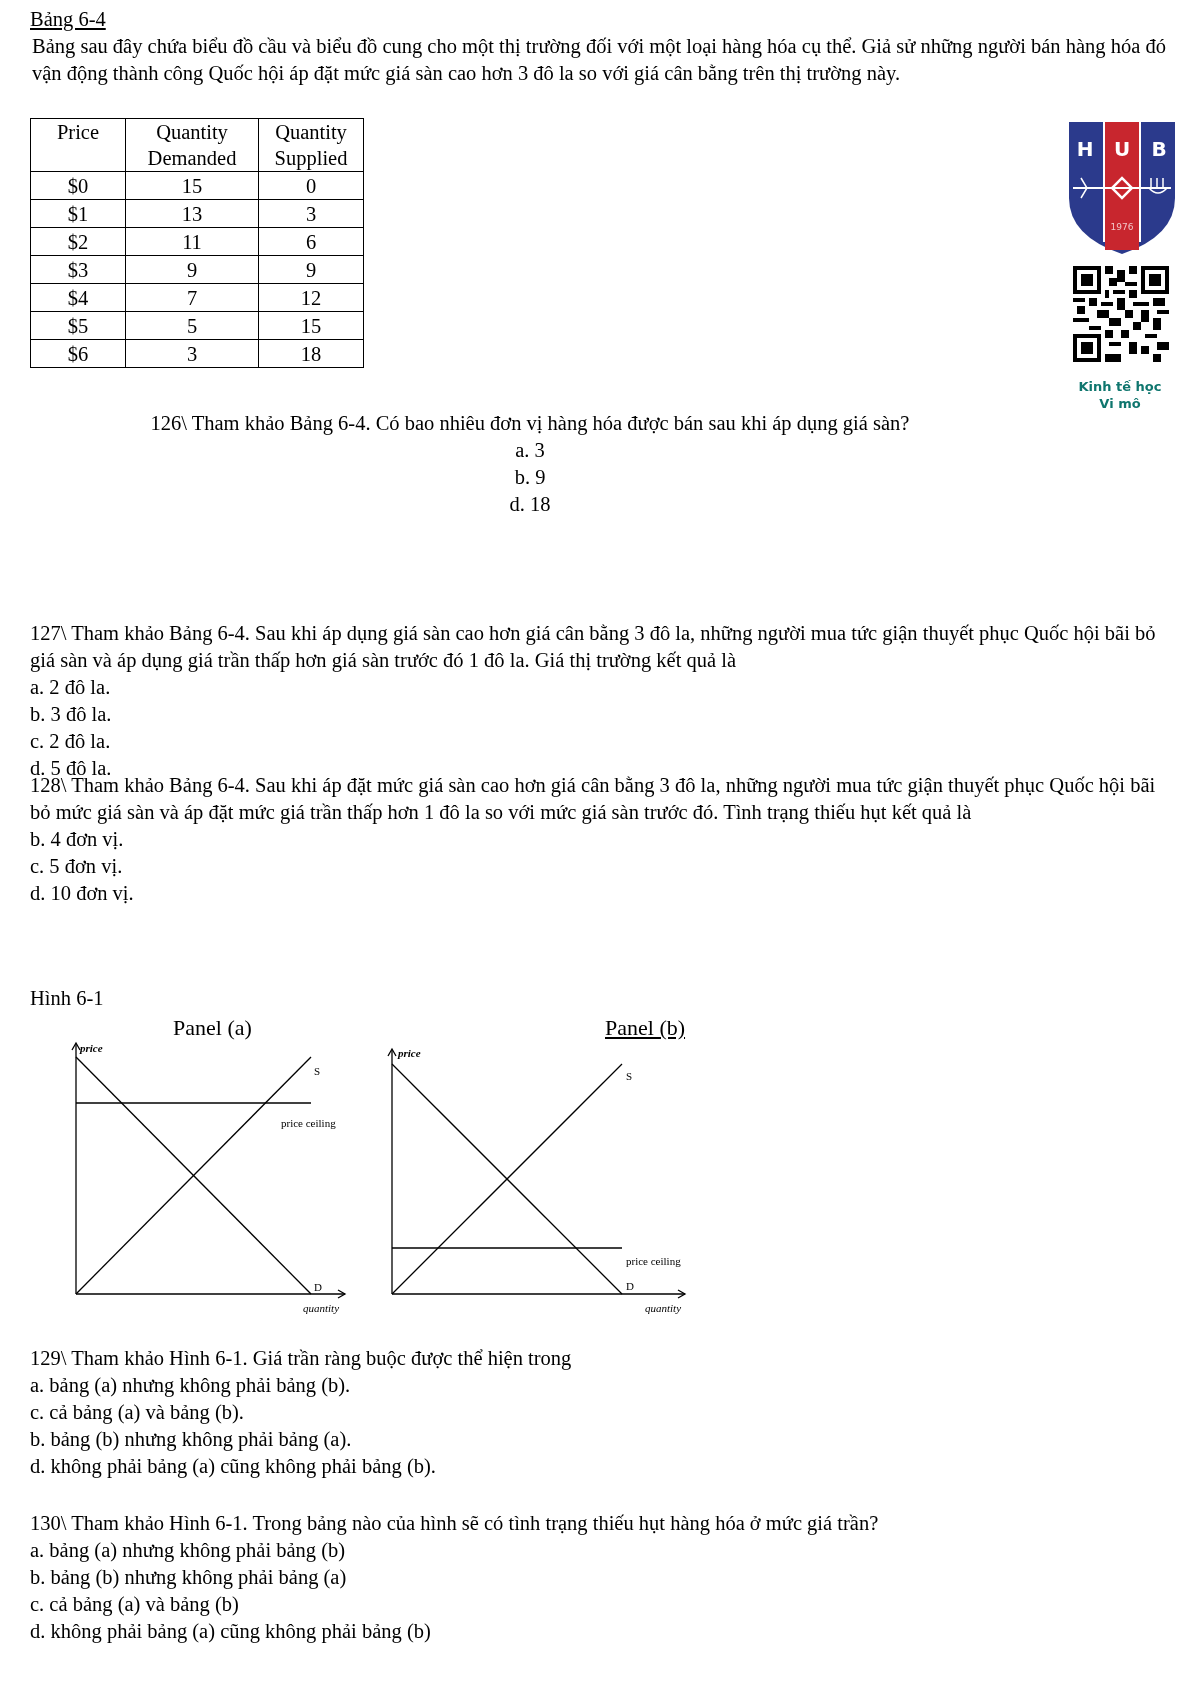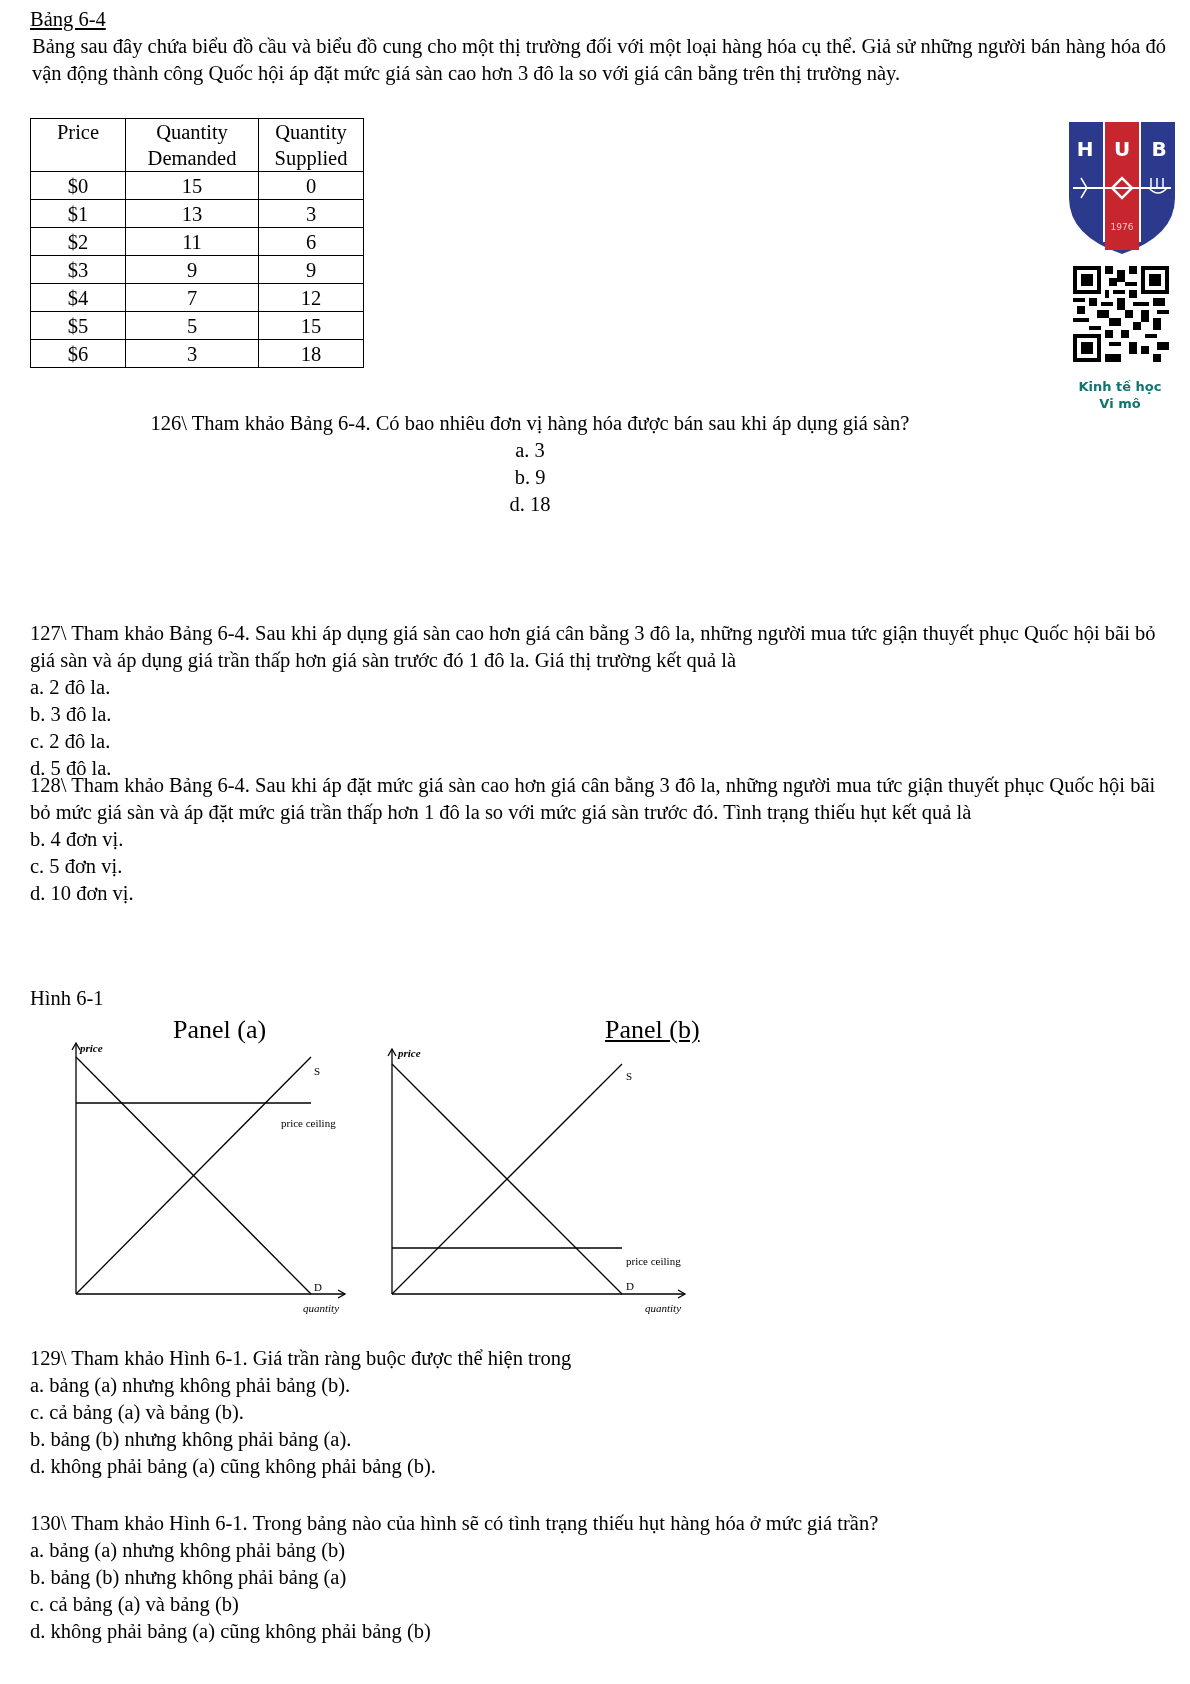--- a/index.html
+++ b/index.html
@@ -15,21 +15,21 @@
   table.data td { height:26px; padding:1px 4px 0 4px; }
   .col-price { width:86px; }
   .col-qd { width:124px; }
   .col-qs { width:96px; }
   .q { position:absolute; left:30px; }
   .opt { display:block; }
   .logo { position:absolute; left:1063px; top:118px; width:118px; }
   .logo-caption { position:absolute; left:1050px; top:378px; width:140px; text-align:center;
                   font-family:"DejaVu Sans", sans-serif; font-weight:bold; font-size:13px; line-height:17px; color:#0f766e; }
   .fig-title { position:absolute; left:30px; top:985px; }
-  .panel-label { position:absolute; font-size:26px; }
+  .panel-label { position:absolute; font-size:22px; }
   svg.graph { position:absolute; left:0; top:0; }
   .glabel { font-family:"Liberation Serif", serif; font-size:11px; }
 </style>
 </head>
 <body>
 
 <div class="txt title">Bảng 6-4</div>
 <div class="txt intro">Bảng sau đây chứa biểu đồ cầu và biểu đồ cung cho một thị trường đối với một loại hàng hóa cụ thể. Giả sử những người bán hàng hóa đó vận động thành công Quốc hội áp đặt mức giá sàn cao hơn 3 đô la so với giá cân bằng trên thị trường này.</div>
 
 <table class="data">

